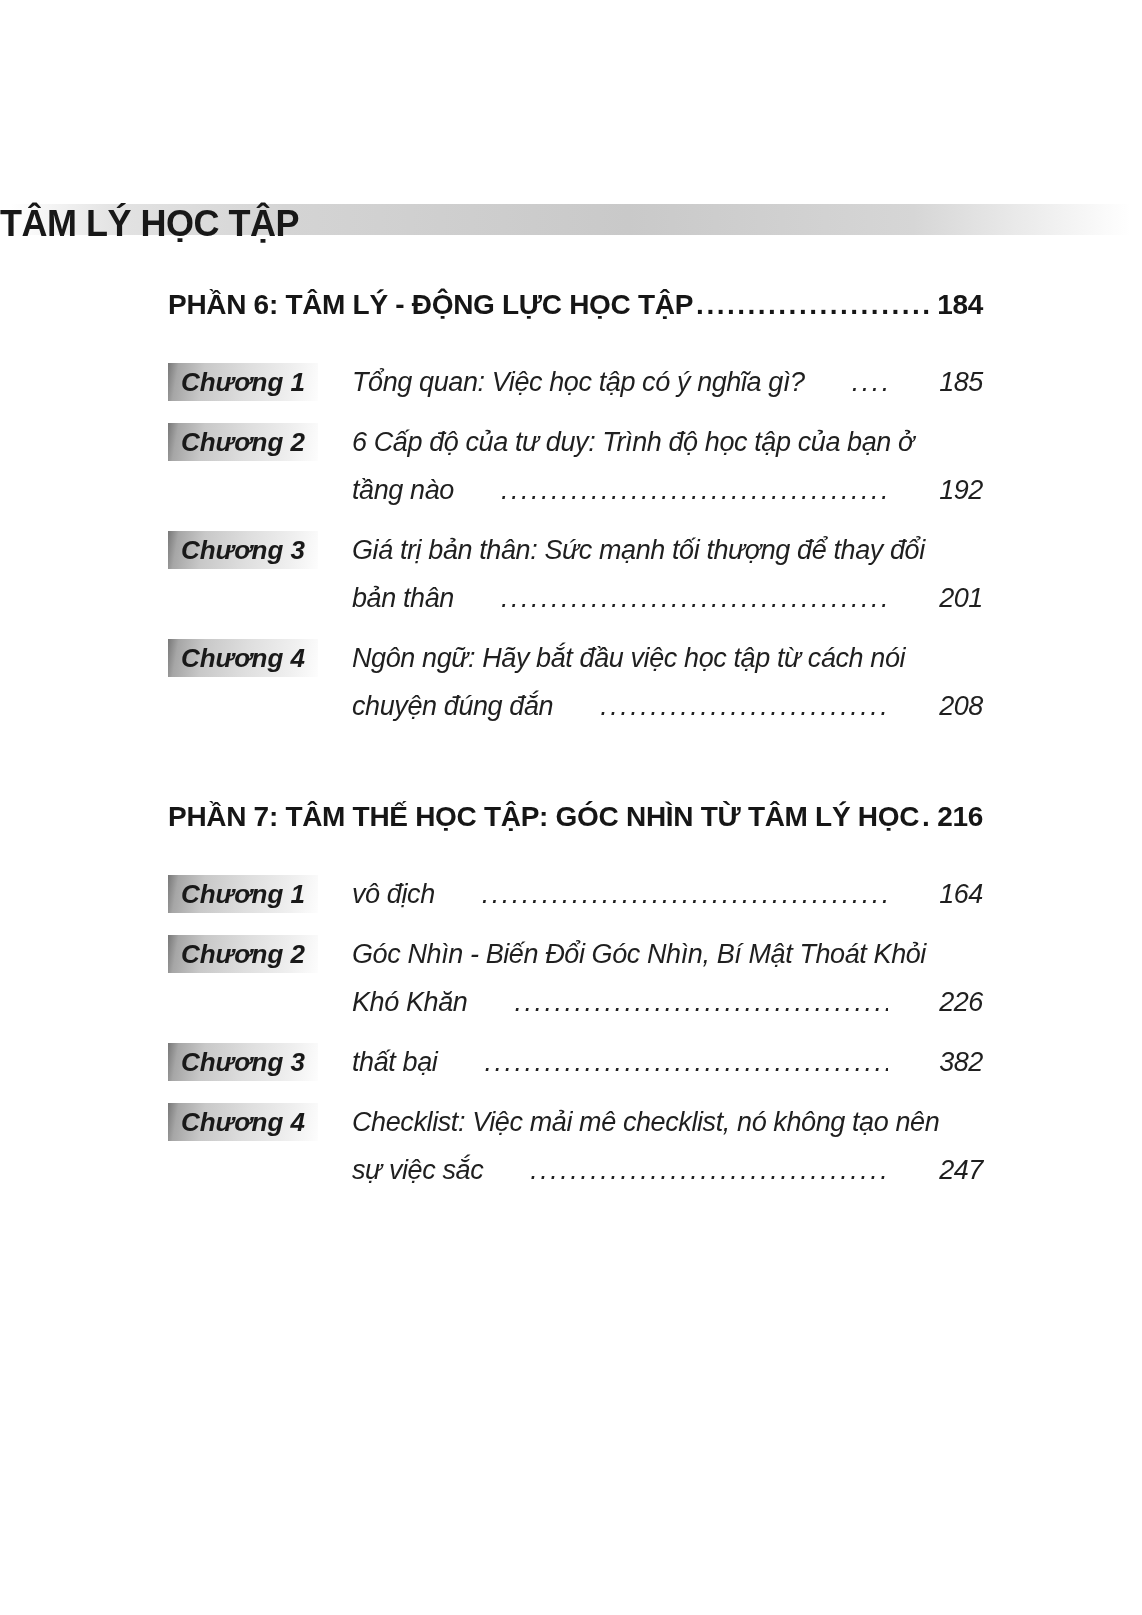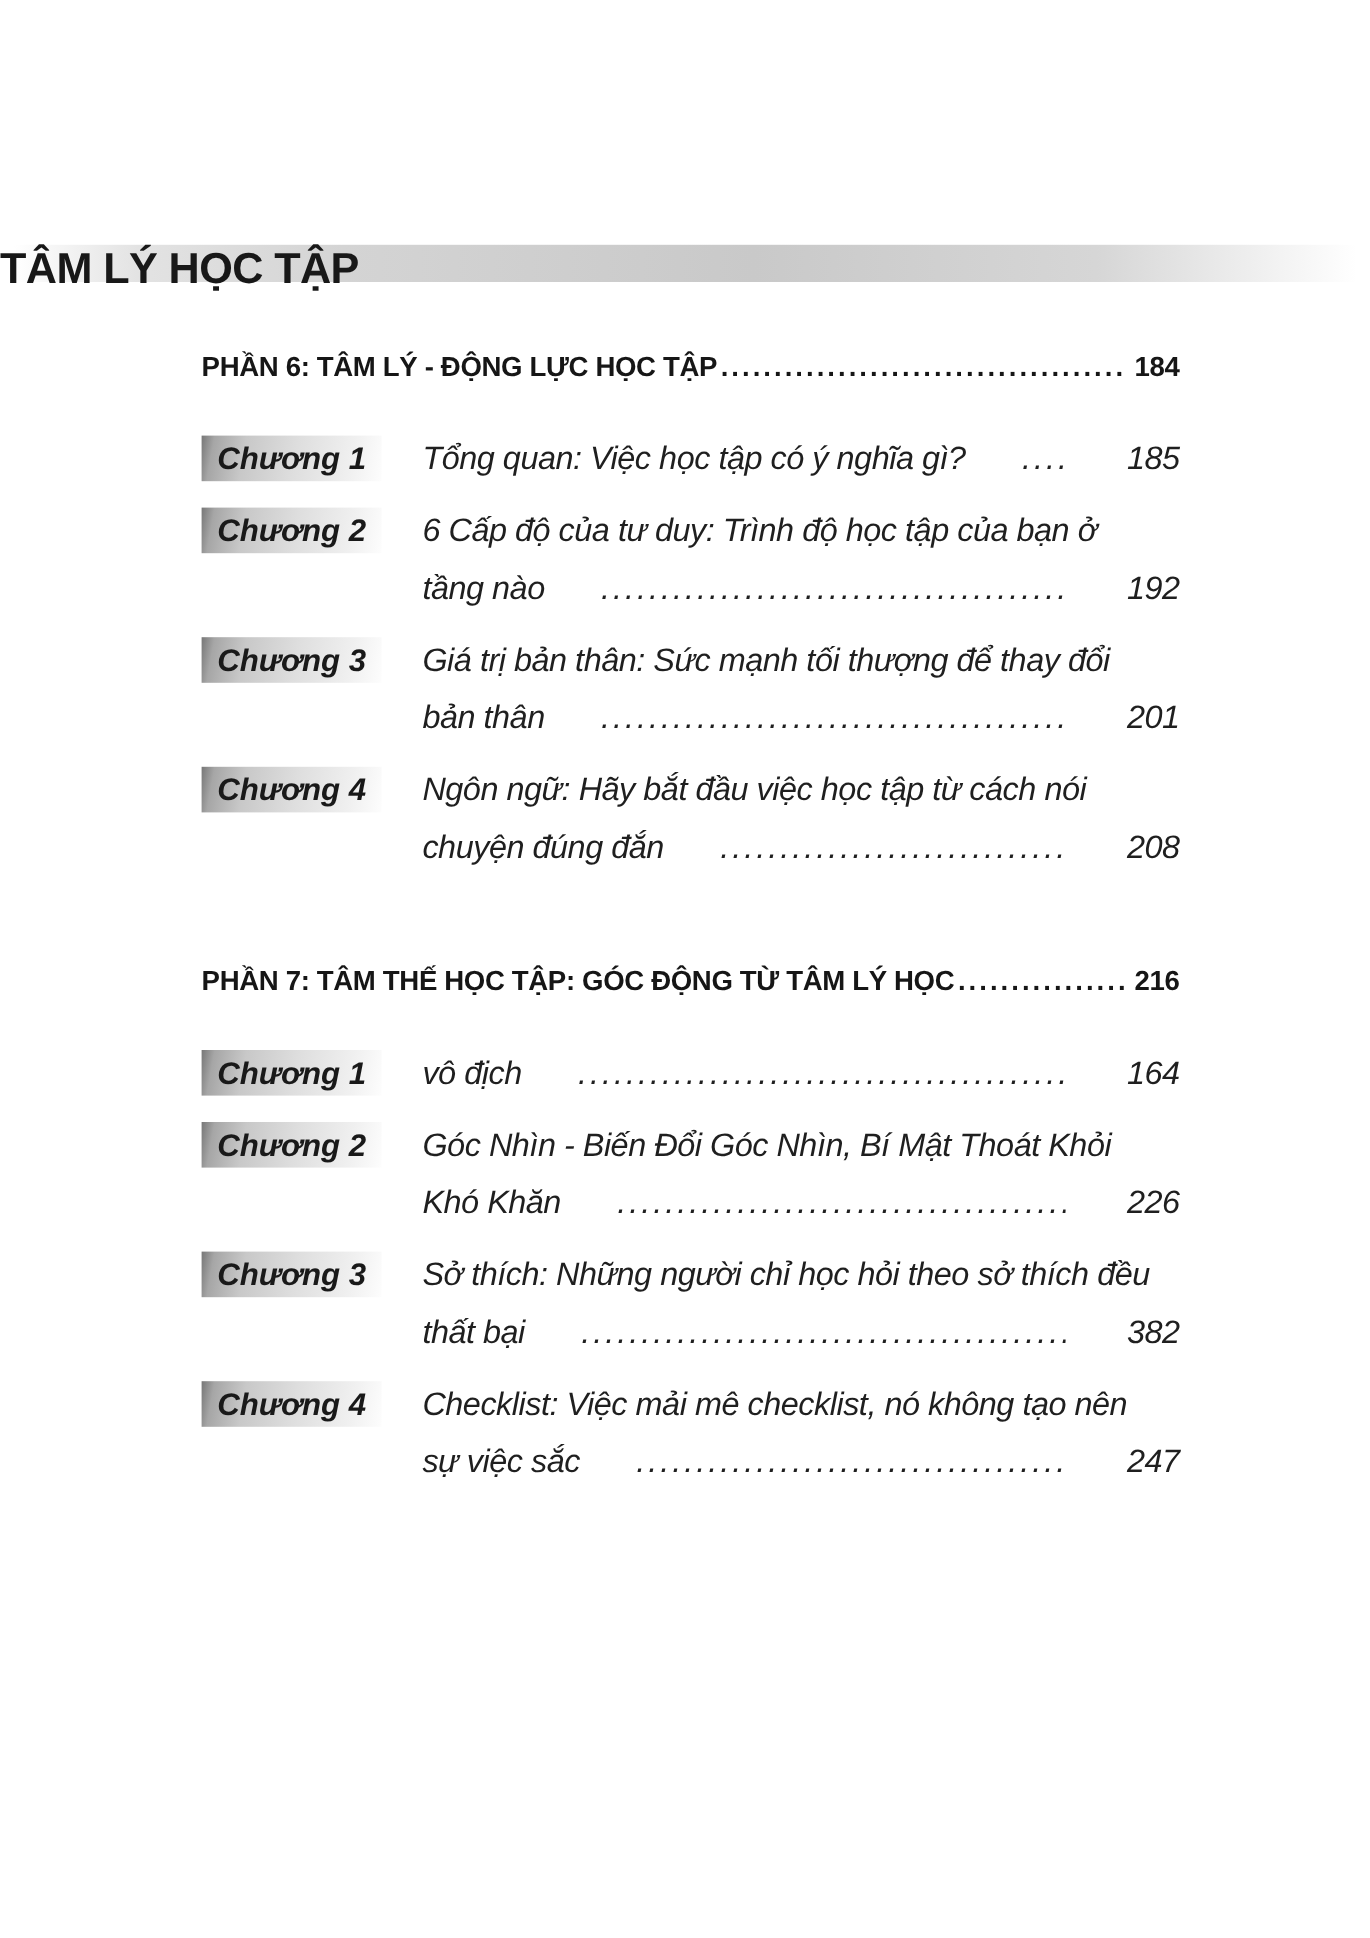--- a/index.html
+++ b/index.html
@@ -49,21 +49,21 @@
     margin-left: 168px;
     width: 815px;
   }
   .toc-section { margin: 0; }
   .toc-section:first-child { margin-top: 53px; }
   .toc-section + .toc-section { margin-top: 70px; }
 
   .section-heading {
     display: flex;
     align-items: baseline;
-    font-size: 23px;
+    font-size: 28px;
     font-weight: bold;
     letter-spacing: -0.3px;
     line-height: 34px;
     color: #161616;
     white-space: nowrap;
   }
   .section-heading .heading-text { flex: 0 1 auto; }
 
   .chapters { margin-top: 36px; font-style: italic; }
 
@@ -175,21 +175,21 @@
                 <span class="dots">........................................................................................................................................................................................................</span>
                 <span class="page-num">208</span>
               </div>
             </div>
   </div>
 </div>
   </section>
 
   <section class="toc-section">
     <div class="section-heading">
-      <span class="heading-text">PHẦN 7: TÂM THẾ HỌC TẬP: GÓC ĐỘNG TỪ TÂM LÝ HỌC</span>
+      <span class="heading-text">PHẦN 7: TÂM THẾ HỌC TẬP: GÓC NHÌN TỪ TÂM LÝ HỌC</span>
       <span class="dots">........................................................................................................................................................................................................</span>
       <span class="page-num">216</span>
     </div>
     <div class="chapters">
   <div class="chapter-row">
     <div class="chapter-label">Chương 1</div>
     <div class="chapter-text">
               <div class="line last">
                 <span class="line-text">vô địch</span>
                 <span class="dots">........................................................................................................................................................................................................</span>
@@ -206,21 +206,20 @@
                 <span class="line-text">Khó Khăn</span>
                 <span class="dots">........................................................................................................................................................................................................</span>
                 <span class="page-num">226</span>
               </div>
             </div>
   </div>
 
   <div class="chapter-row">
     <div class="chapter-label">Chương 3</div>
     <div class="chapter-text">
-              <div class="line">Sở thích: Những người chỉ học hỏi theo sở thích đều</div>
               <div class="line last">
                 <span class="line-text">thất bại</span>
                 <span class="dots">........................................................................................................................................................................................................</span>
                 <span class="page-num">382</span>
               </div>
             </div>
   </div>
 
   <div class="chapter-row">
     <div class="chapter-label">Chương 4</div>

